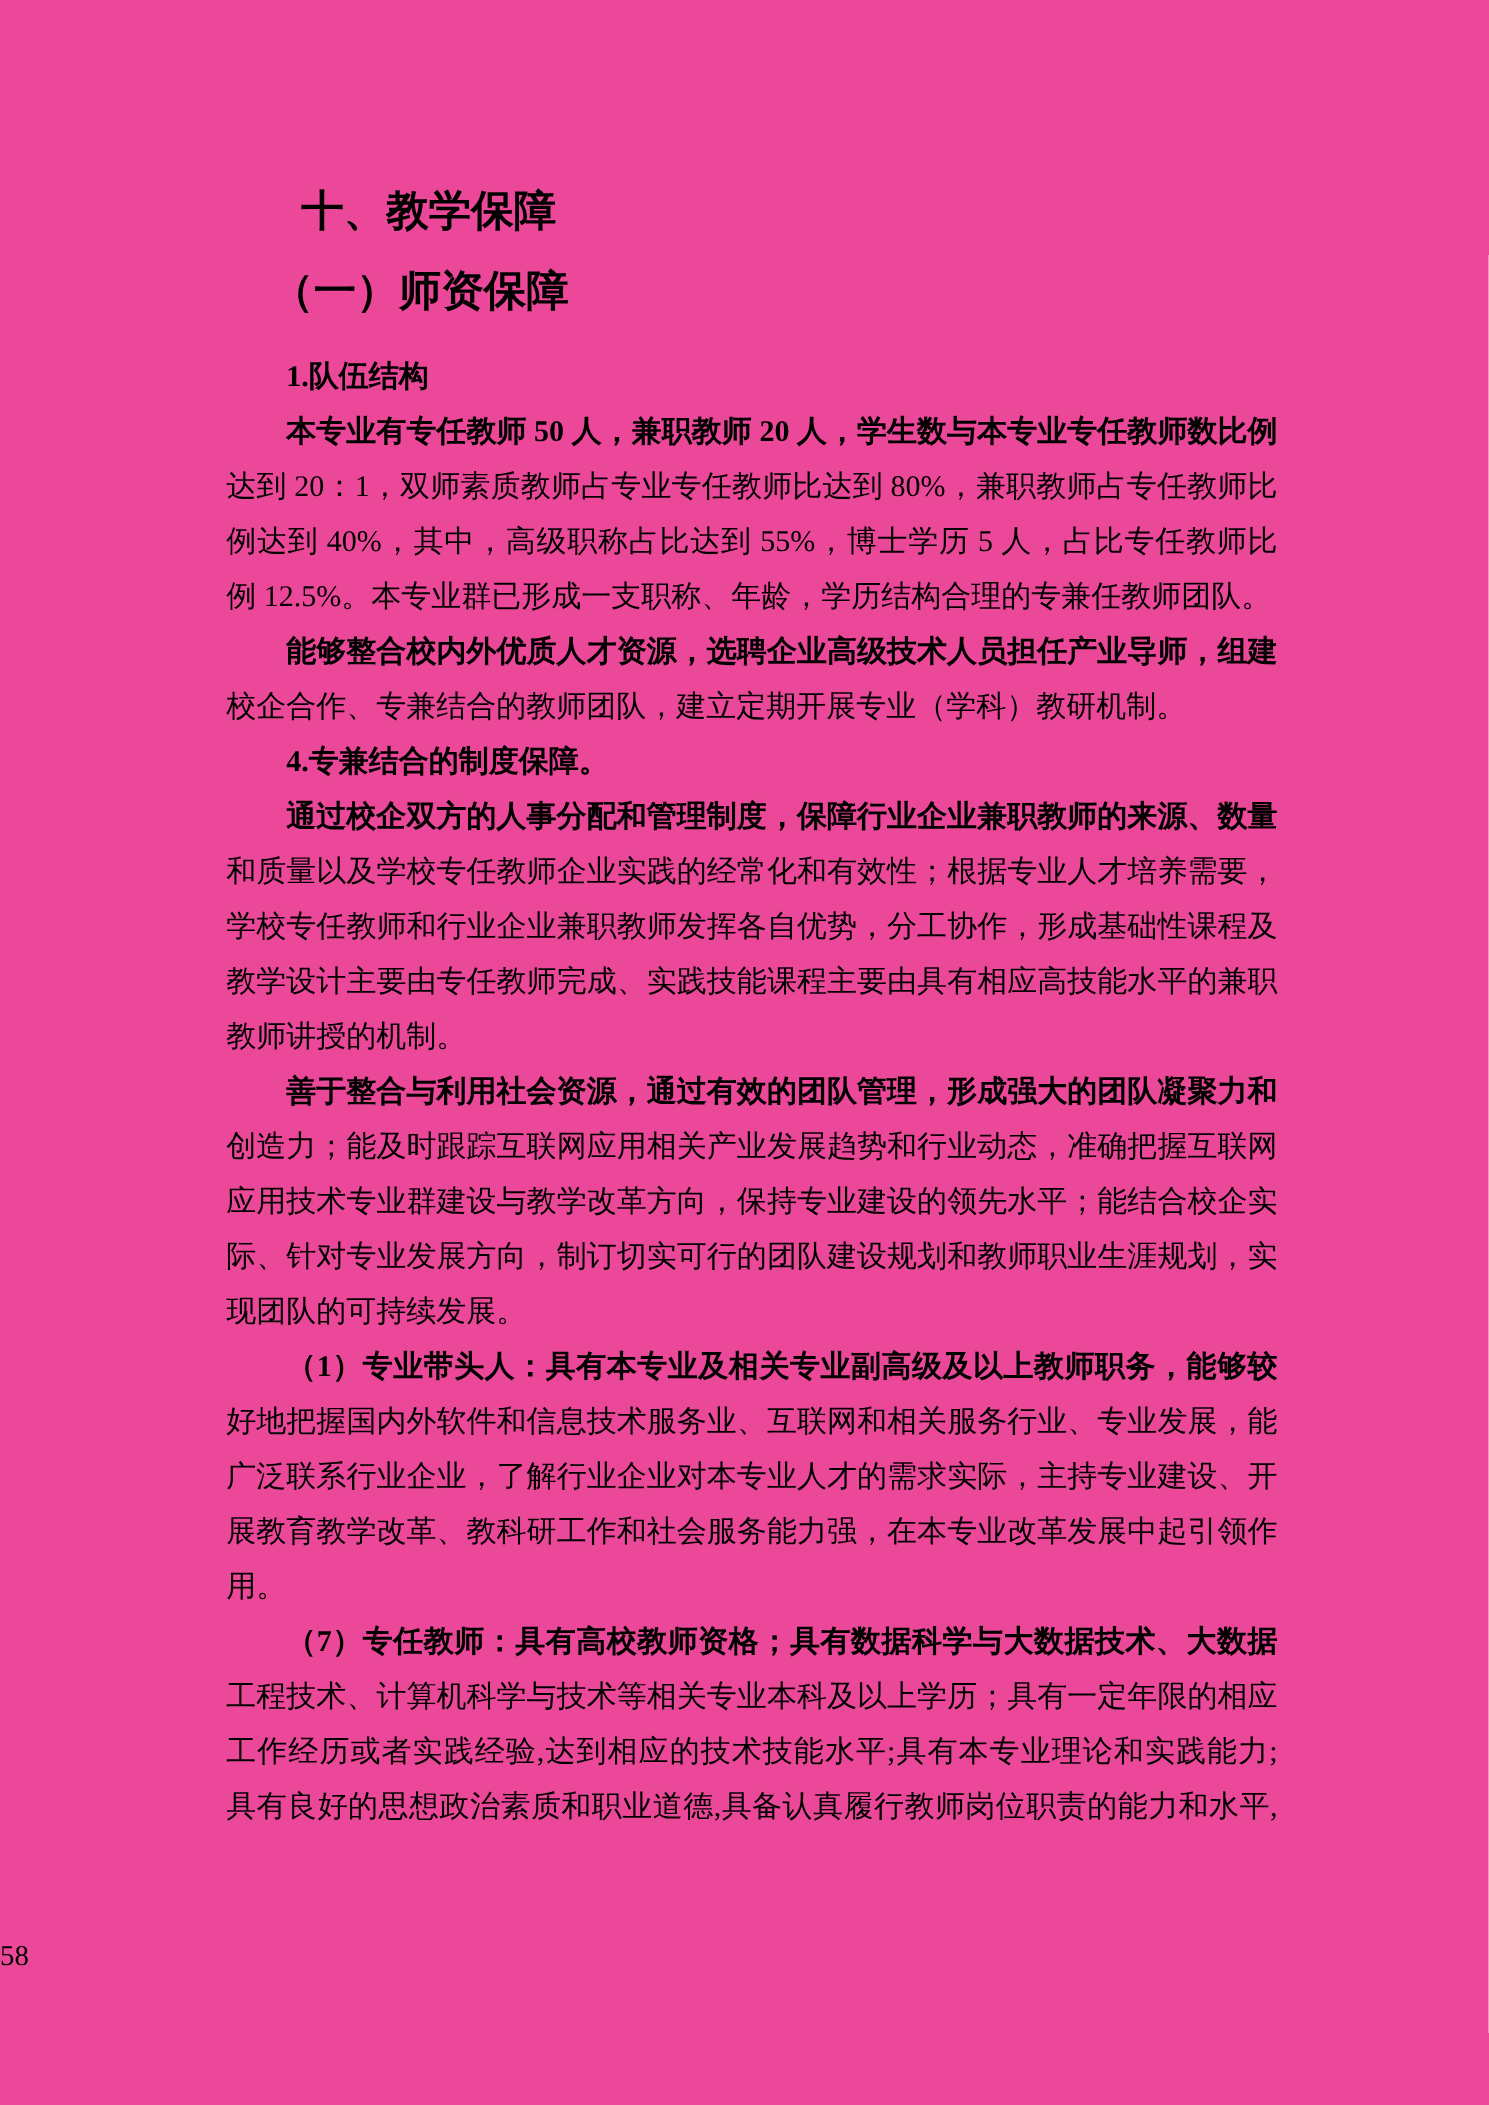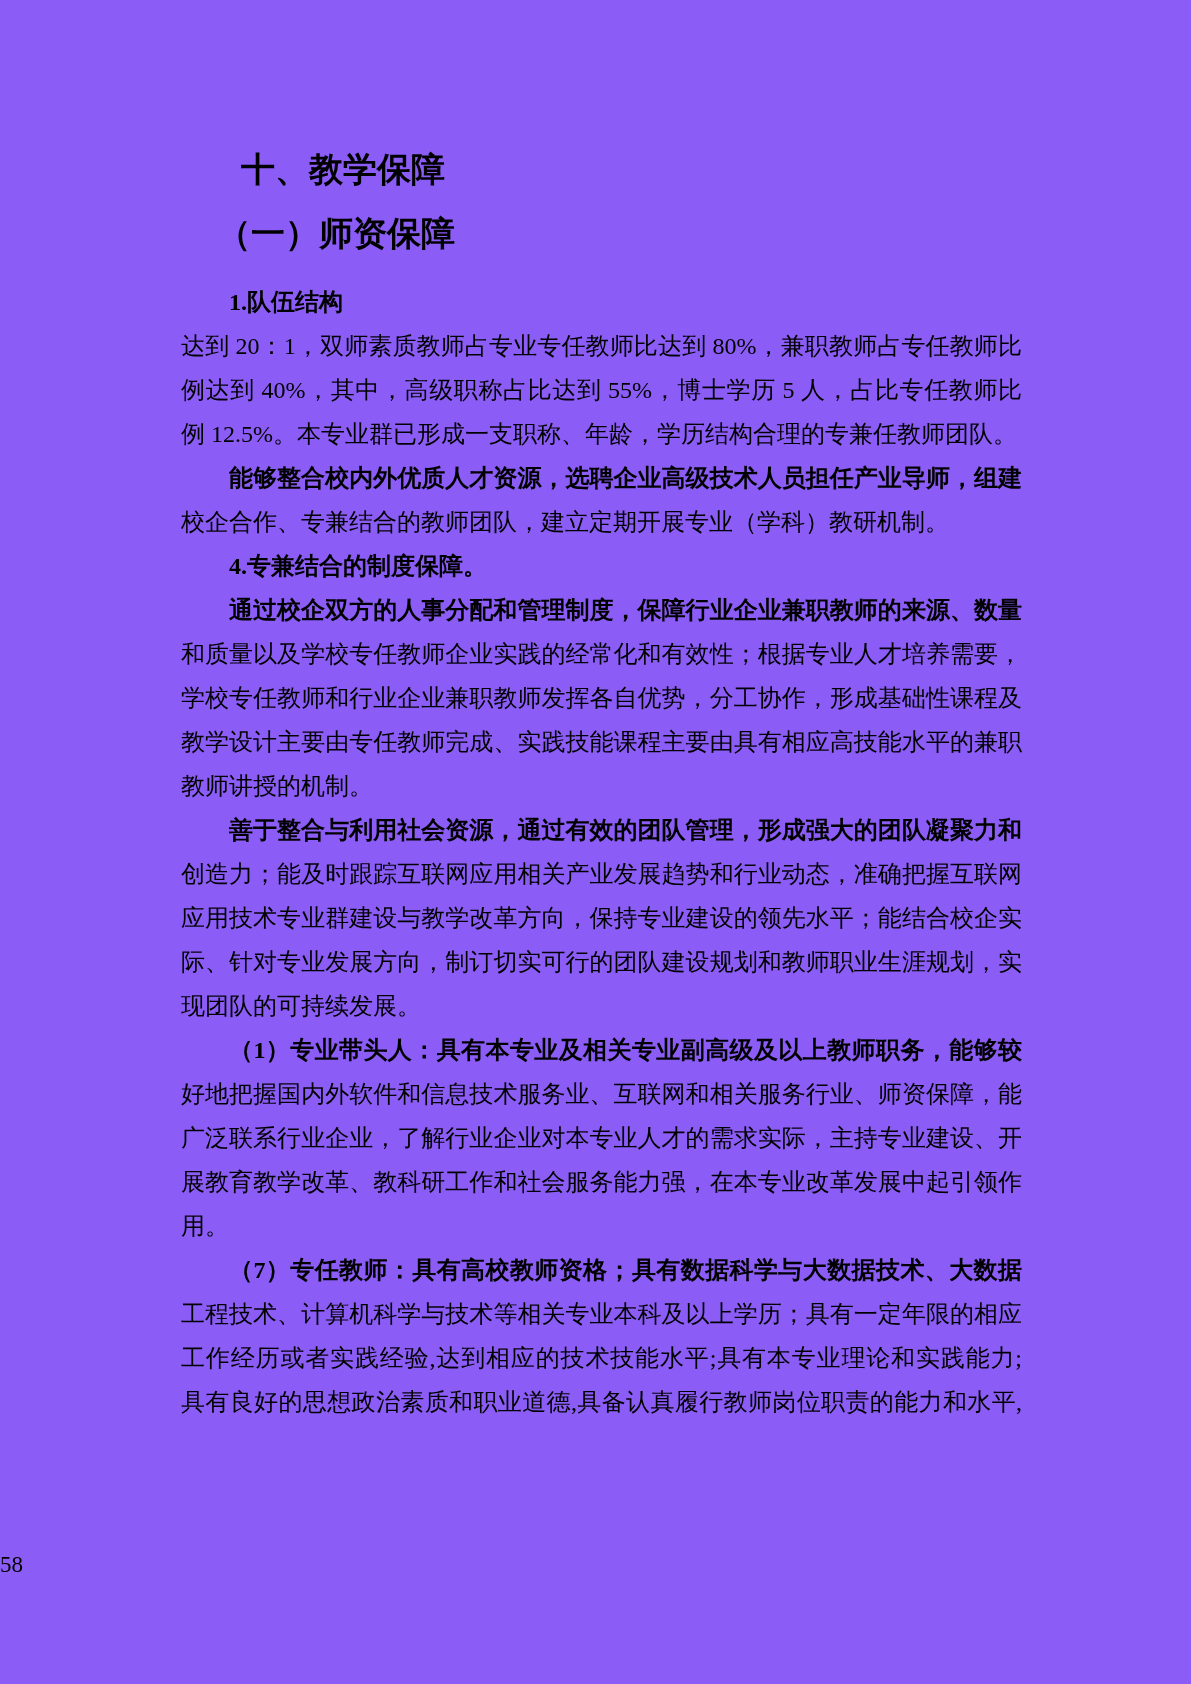--- a/index.html
+++ b/index.html
@@ -1,20 +1,20 @@
 <!DOCTYPE html>
 <html><head>
 <meta charset="utf-8">
 <style>
   html,body{margin:0;padding:0;background:#ffffff;}
   .page{
     position:relative;
     width:1191px;
     height:1684px;
-    background:#8b5cf6;
+    background:#ec4899;
     color:#000000;
     overflow:hidden;
   }
   .content{
     position:absolute;
     left:181px;
     top:0;
     width:841px;
   }
   .h1{
@@ -66,38 +66,39 @@
 </style>
 </head>
 <body>
 
 <div class="page">
   <div class="content">
     <div class="h1">十、教学保障</div>
     <div class="h2">（一）师资保障</div>
     <div class="body">
         <div class="bline ind">1.队伍结构</div>
+        <div class="bline ind jst">本专业有专任教师 50 人，兼职教师 20 人，学生数与本专业专任教师数比例</div>
         <div class="bline jst">达到 20：1，双师素质教师占专业专任教师比达到 80%，兼职教师占专任教师比</div>
         <div class="bline jst">例达到 40%，其中，高级职称占比达到 55%，博士学历 5 人，占比专任教师比</div>
         <div class="bline">例 12.5%。本专业群已形成一支职称、年龄，学历结构合理的专兼任教师团队。</div>
         <div class="bline ind jst">能够整合校内外优质人才资源，选聘企业高级技术人员担任产业导师，组建</div>
         <div class="bline">校企合作、专兼结合的教师团队，建立定期开展专业（学科）教研机制。</div>
         <div class="bline ind">4.专兼结合的制度保障。</div>
         <div class="bline ind jst">通过校企双方的人事分配和管理制度，保障行业企业兼职教师的来源、数量</div>
         <div class="bline jst">和质量以及学校专任教师企业实践的经常化和有效性；根据专业人才培养需要，</div>
         <div class="bline jst">学校专任教师和行业企业兼职教师发挥各自优势，分工协作，形成基础性课程及</div>
         <div class="bline jst">教学设计主要由专任教师完成、实践技能课程主要由具有相应高技能水平的兼职</div>
         <div class="bline">教师讲授的机制。</div>
         <div class="bline ind jst">善于整合与利用社会资源，通过有效的团队管理，形成强大的团队凝聚力和</div>
         <div class="bline jst">创造力；能及时跟踪互联网应用相关产业发展趋势和行业动态，准确把握互联网</div>
         <div class="bline jst">应用技术专业群建设与教学改革方向，保持专业建设的领先水平；能结合校企实</div>
         <div class="bline jst">际、针对专业发展方向，制订切实可行的团队建设规划和教师职业生涯规划，实</div>
         <div class="bline">现团队的可持续发展。</div>
         <div class="bline ind jst">（1）专业带头人：具有本专业及相关专业副高级及以上教师职务，能够较</div>
-        <div class="bline jst">好地把握国内外软件和信息技术服务业、互联网和相关服务行业、师资保障，能</div>
+        <div class="bline jst">好地把握国内外软件和信息技术服务业、互联网和相关服务行业、专业发展，能</div>
         <div class="bline jst">广泛联系行业企业，了解行业企业对本专业人才的需求实际，主持专业建设、开</div>
         <div class="bline jst">展教育教学改革、教科研工作和社会服务能力强，在本专业改革发展中起引领作</div>
         <div class="bline">用。</div>
         <div class="bline ind jst">（7）专任教师：具有高校教师资格；具有数据科学与大数据技术、大数据</div>
         <div class="bline jst">工程技术、计算机科学与技术等相关专业本科及以上学历；具有一定年限的相应</div>
         <div class="bline jst">工作经历或者实践经验,达到相应的技术技能水平;具有本专业理论和实践能力;</div>
         <div class="bline jst">具有良好的思想政治素质和职业道德,具备认真履行教师岗位职责的能力和水平,</div>
       </div>
   </div>
   <div class="pagenum">58</div>

